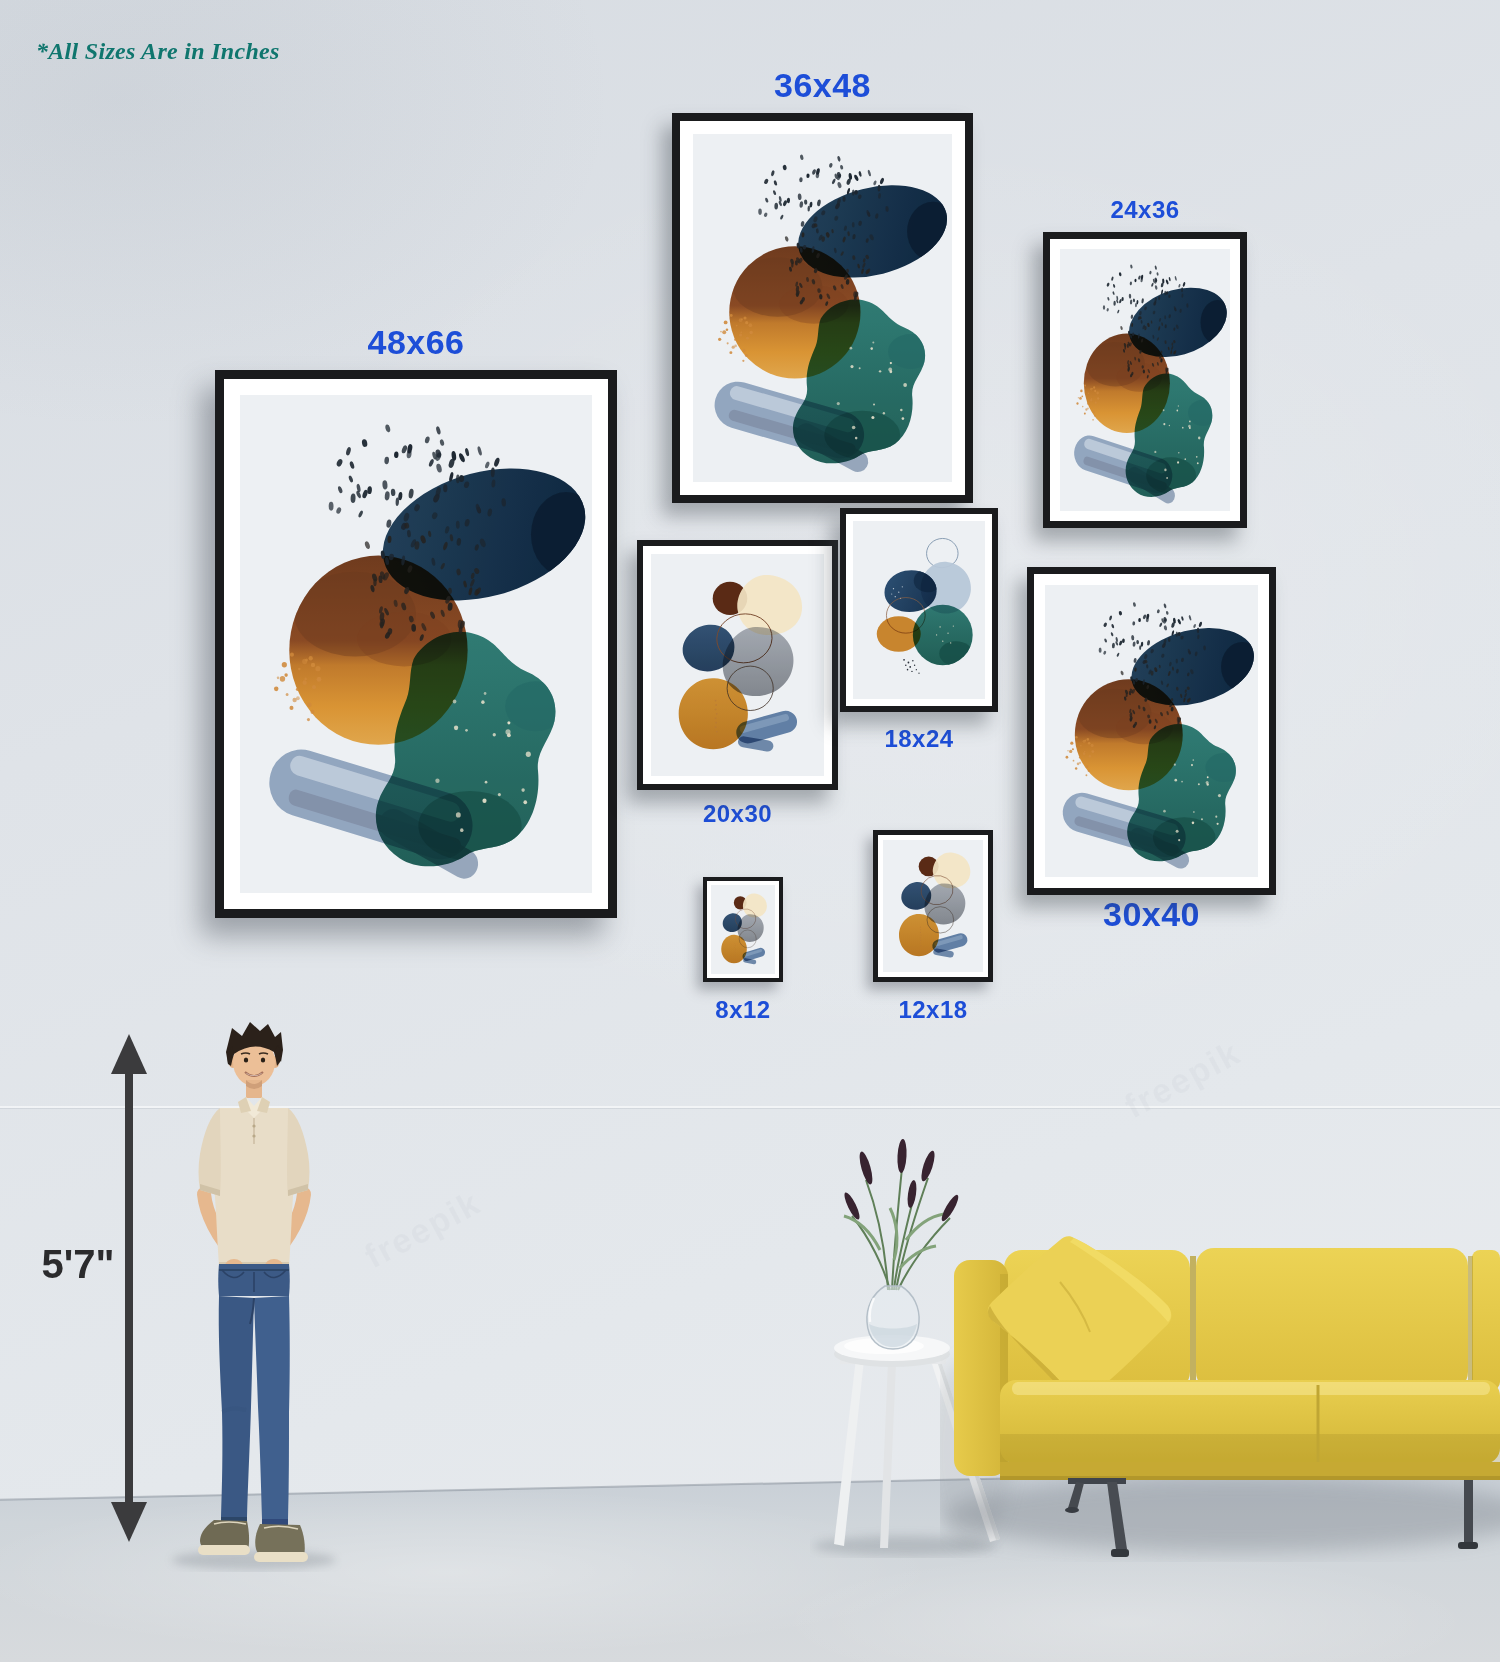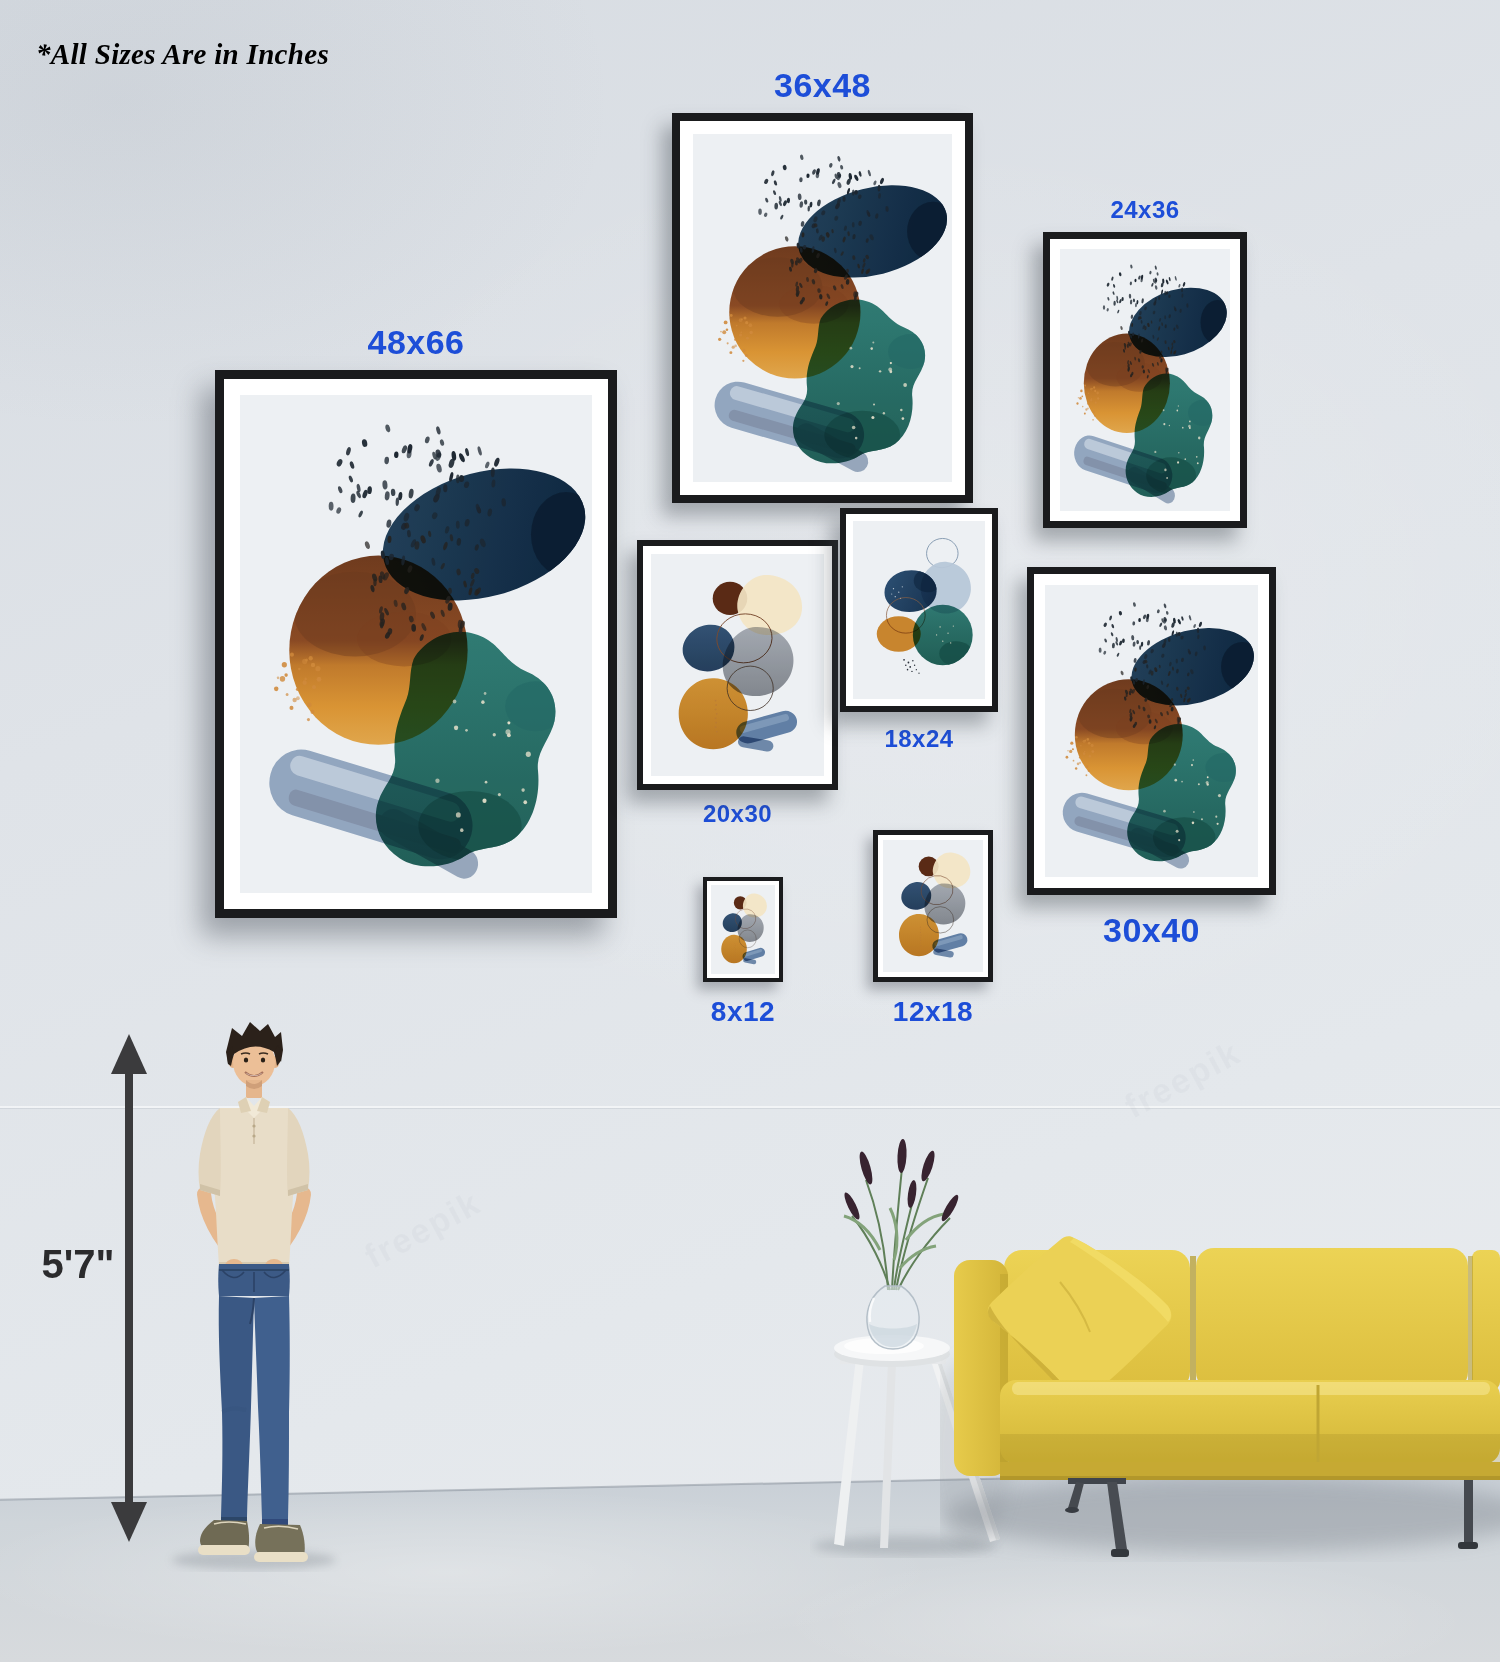--- a/index.html
+++ b/index.html
@@ -14,33 +14,33 @@
     background:rgba(255,255,255,.55);box-shadow:0 1px 0 rgba(140,150,160,.18);}
   .floor{position:absolute;left:0;top:1462px;width:1500px;height:200px;
     clip-path:polygon(0 38px,100% 6px,100% 100%,0 100%);
     background:
       radial-gradient(700px 120px at 30% 55%, rgba(255,255,255,.30), rgba(255,255,255,0) 70%),
       radial-gradient(500px 100px at 75% 80%, rgba(255,255,255,.22), rgba(255,255,255,0) 70%),
       linear-gradient(180deg,#c6cdd5 0%,#cfd5da 30%,#d7dadd 100%);}
   .floor-line{position:absolute;left:-6px;top:1499px;width:1512px;height:2px;
     background:rgba(115,125,137,.42);transform:rotate(-1.22deg);transform-origin:left center;}
   .note{position:absolute;left:36px;top:38px;font-family:"Liberation Serif",serif;
-    font-style:italic;font-weight:700;font-size:29px;color:#000000;letter-spacing:.3px;}
+    font-style:italic;font-weight:700;font-size:24px;color:#0f766e;letter-spacing:.3px;}
   .fgroup{position:absolute;}
   .frame{position:absolute;inset:0;background:#fff;border-style:solid;border-color:#1a1b1d;
     box-sizing:border-box;}
   .sh-lg{box-shadow:-14px 18px 26px rgba(56,62,72,.40);}
   .sh-md{box-shadow:-10px 13px 18px rgba(56,62,72,.38);}
   .sh-sm{box-shadow:-6px 8px 12px rgba(56,62,72,.36);}
   .art{width:100%;height:100%;display:block;background:#edf0f3;}
   .size-label{position:absolute;width:100%;text-align:center;font-weight:700;color:#1d4ed8;
     letter-spacing:.5px;white-space:nowrap;}
   .lbl-above{bottom:100%;margin-bottom:8px;}
   .lbl-below{top:100%;}
-  .lbl-lg{font-size:34px;} .lbl-md{font-size:24px;} .lbl-sm{font-size:28px;}
+  .lbl-lg{font-size:34px;} .lbl-md{font-size:24px;} .lbl-sm{font-size:24px;}
   .height-label{position:absolute;left:26px;top:1242px;width:104px;text-align:center;
     font-weight:700;font-size:40px;color:#2b2b2d;}
   .abs{position:absolute;}
   .wm{position:absolute;font-size:34px;color:#7c8794;opacity:.05;font-weight:700;
     transform:rotate(-28deg);letter-spacing:2px;}
 </style>
 </head>
 <body>
 
 <svg width="0" height="0" style="position:absolute" aria-hidden="true">
@@ -439,21 +439,21 @@
   <div class="fgroup" style="left:840px;top:508px;width:158px;height:204px;">
     <div class="size-label lbl-below lbl-md" style="margin-top:13px;">18x24</div>
     <div class="frame sh-md" style="border-width:6px;padding:7px;">
       <svg class="art" viewBox="0 0 300 400" preserveAspectRatio="none">
           <use href="#art-c"></use>
         </svg>
     </div>
   </div>
 
   <div class="fgroup" style="left:1027px;top:567px;width:249px;height:328px;">
-    <div class="size-label lbl-below lbl-lg" style="margin-top:16px;">30x40</div>
+    <div class="size-label lbl-below lbl-lg" style="">30x40</div>
     <div class="frame sh-md" style="border-width:7px;padding:11px;">
       <svg class="art" viewBox="0 0 300 400" preserveAspectRatio="none">
           <use href="#art-a"></use>
         </svg>
     </div>
   </div>
 
   <div class="fgroup" style="left:703px;top:877px;width:80px;height:105px;">
     <div class="size-label lbl-below lbl-sm" style="margin-top:14px;">8x12</div>
     <div class="frame sh-sm" style="border-width:4px;padding:4px;">

